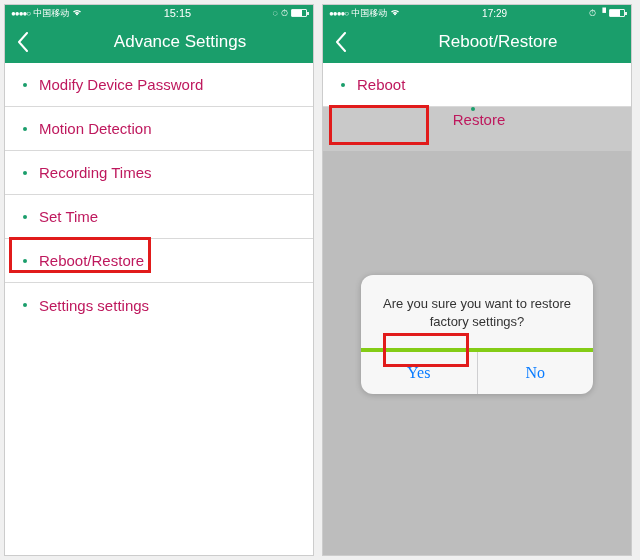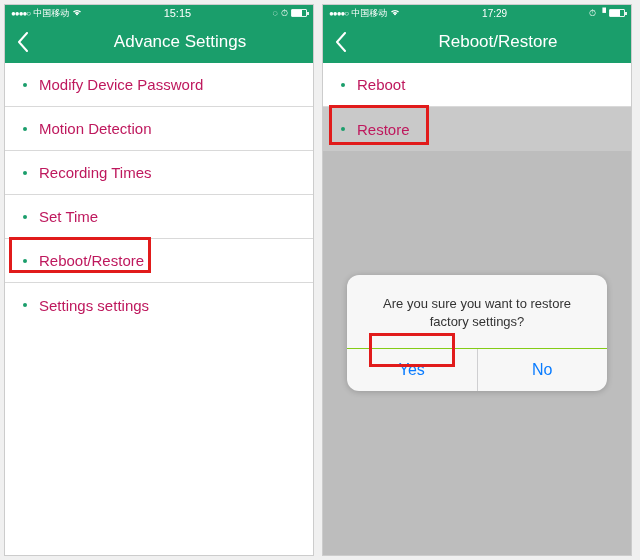--- a/index.html
+++ b/index.html
@@ -73,46 +73,47 @@
     color: #be185d;
     position: relative;
     background: #fff;
   }
   .row.no-border { border-bottom: none; }
   .row .bullet {
     width: 4px; height: 4px; border-radius: 50%;
     background: #1a9e6b; margin-right: 12px;
     flex-shrink: 0;
   }
-  .row.sel { background: #c9c9c9; }
+  .row.sel { background: #c9c9c9; flex-direction: column; }
   .hl {
     position: absolute;
     border: 3px solid #e11b1b;
     pointer-events: none;
   }
   .alert {
-    width: 260px;
+    width: 232px;
     background: #f7f7f7;
     border-radius: 12px;
     overflow: hidden;
     position: absolute;
     left: 50%; transform: translateX(-50%);
     top: 270px;
     box-shadow: 0 1px 6px rgba(0,0,0,0.2);
   }
   .alert-msg {
     padding: 20px 18px 18px;
     text-align: center;
     font-size: 13px;
     color: #333;
     line-height: 1.35;
   }
   .alert-btns {
     display: flex;
-    border-top: 1px solid #84cc16;
+    border-top: 4px solid #84cc16;
+    font-family: Liberation Serif, serif;
   }
   .alert-btn {
     flex: 1;
     height: 42px;
     display: flex; align-items: center; justify-content: center;
     font-size: 16px;
     color: #0a7cff;
     position: relative;
   }
   .alert-btn + .alert-btn { border-left: 1px solid #cfcfd1; }

